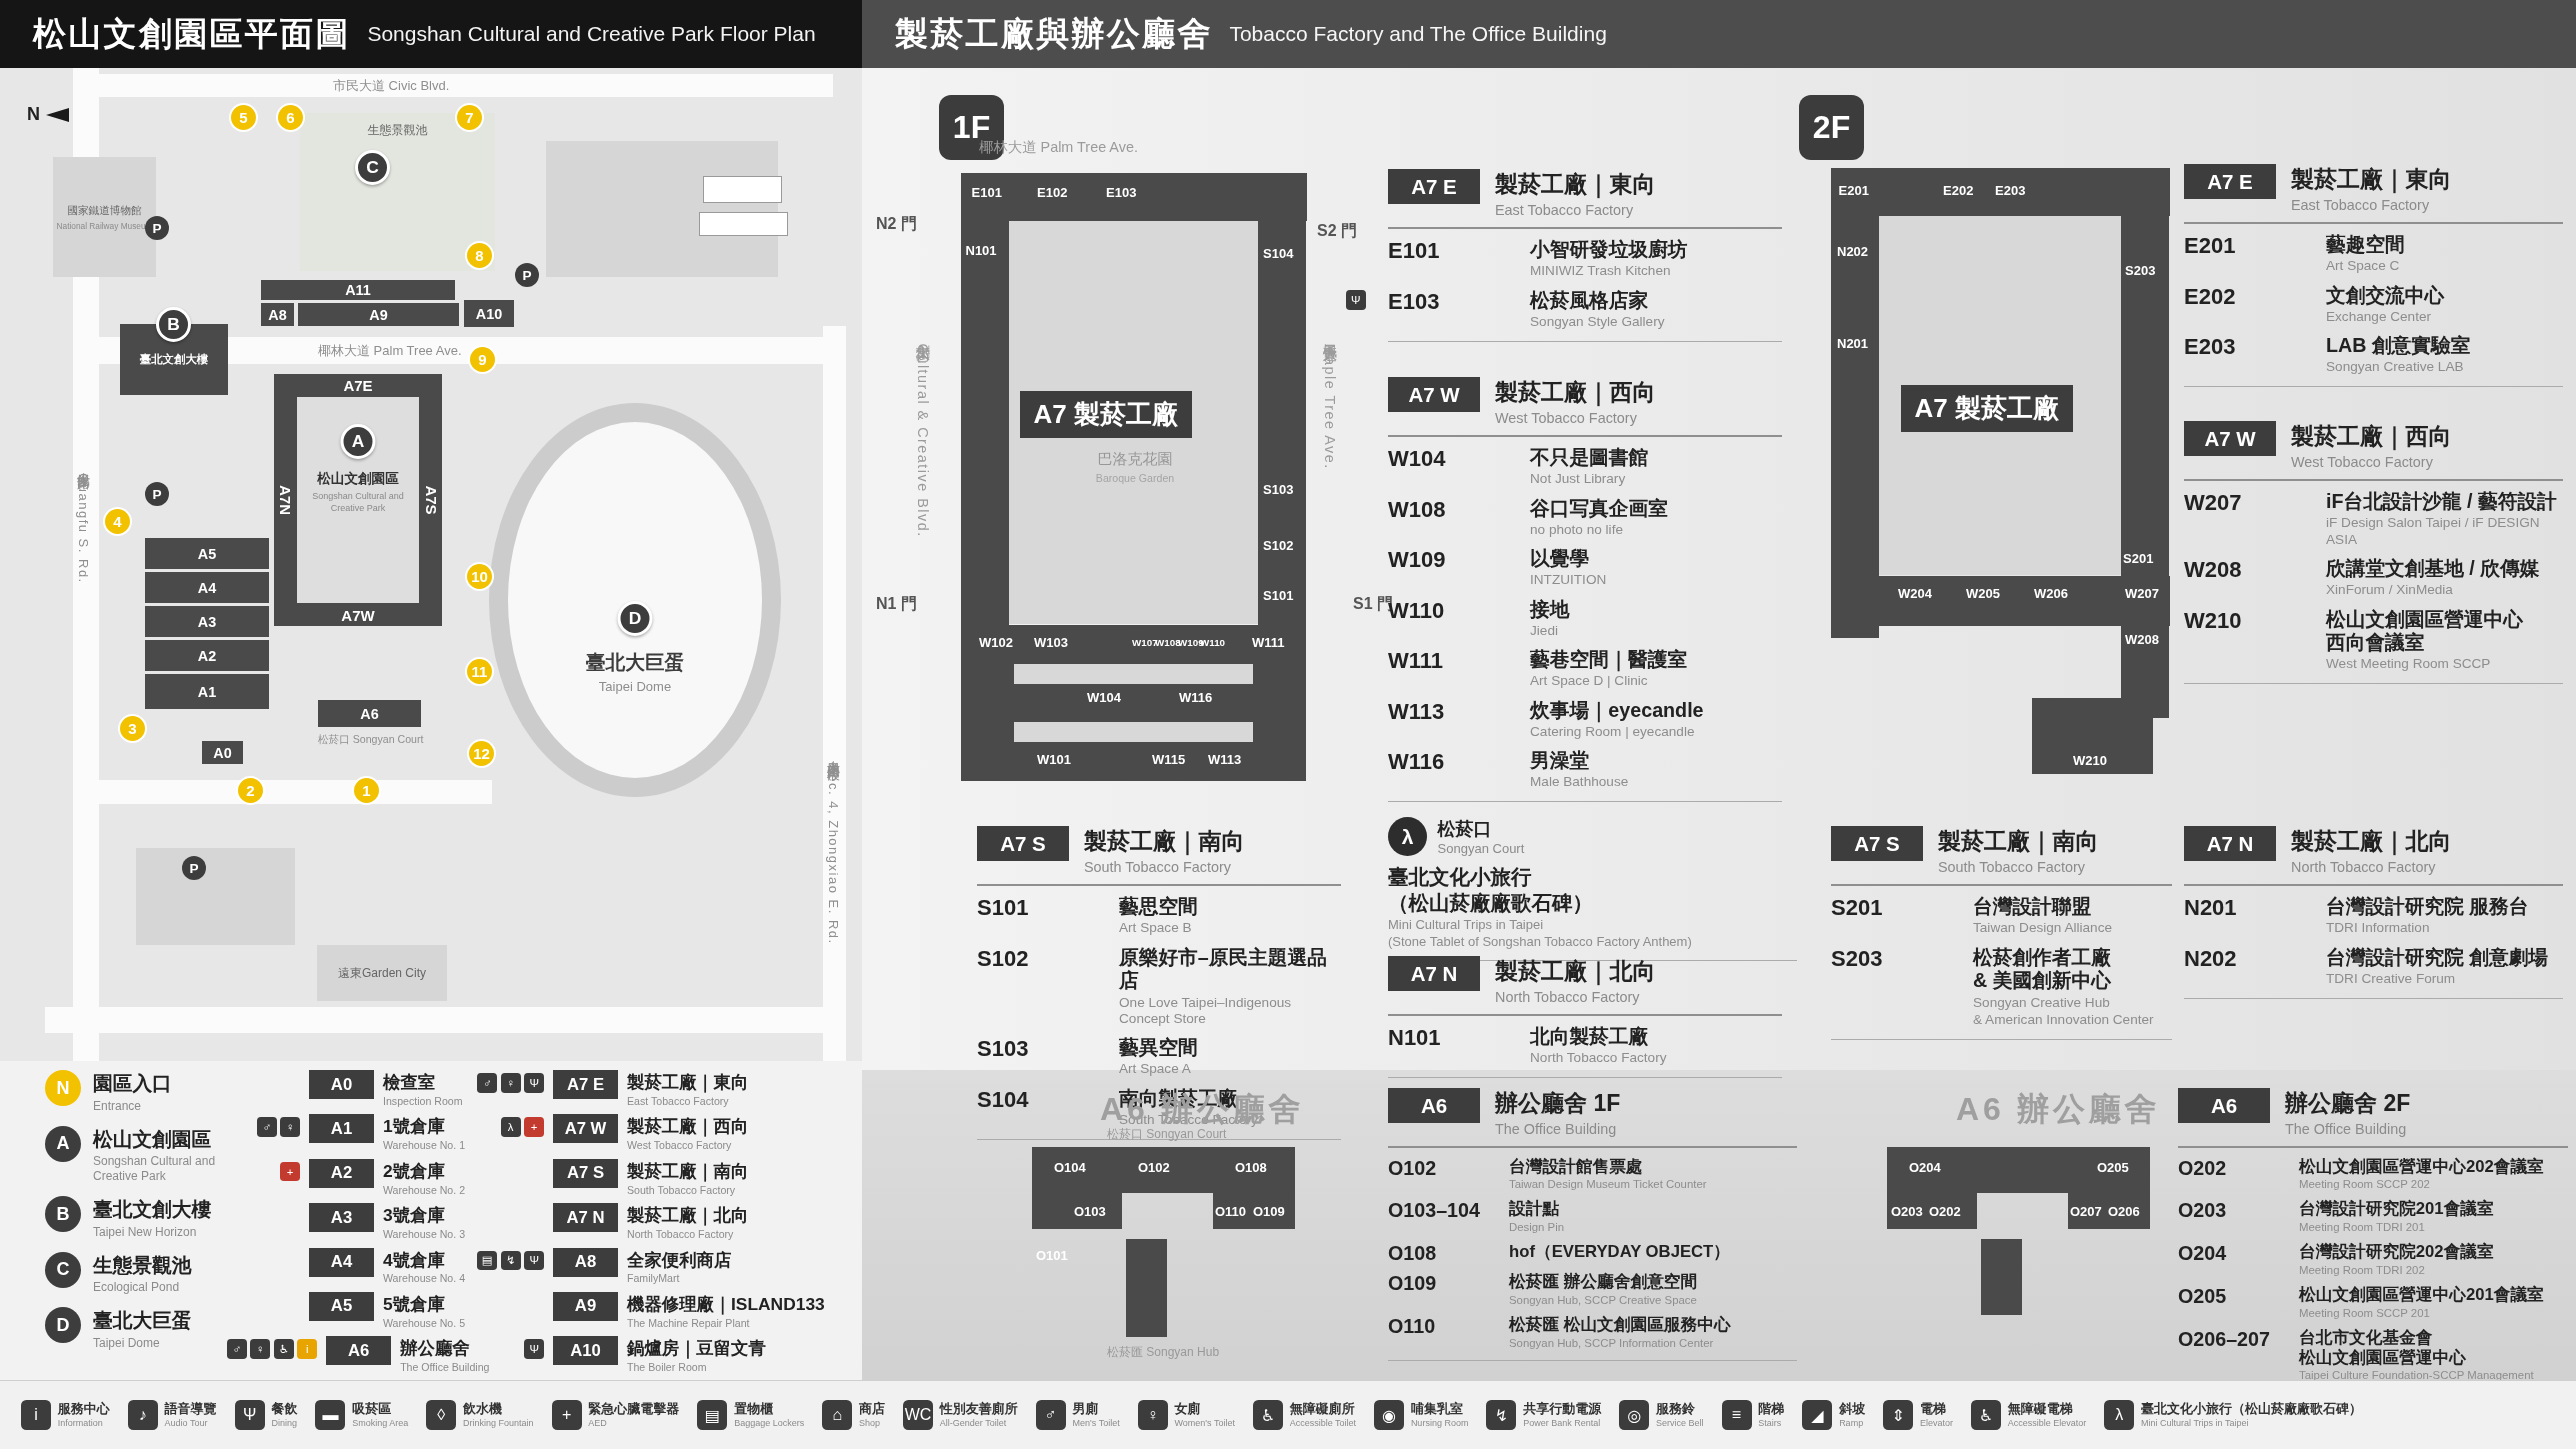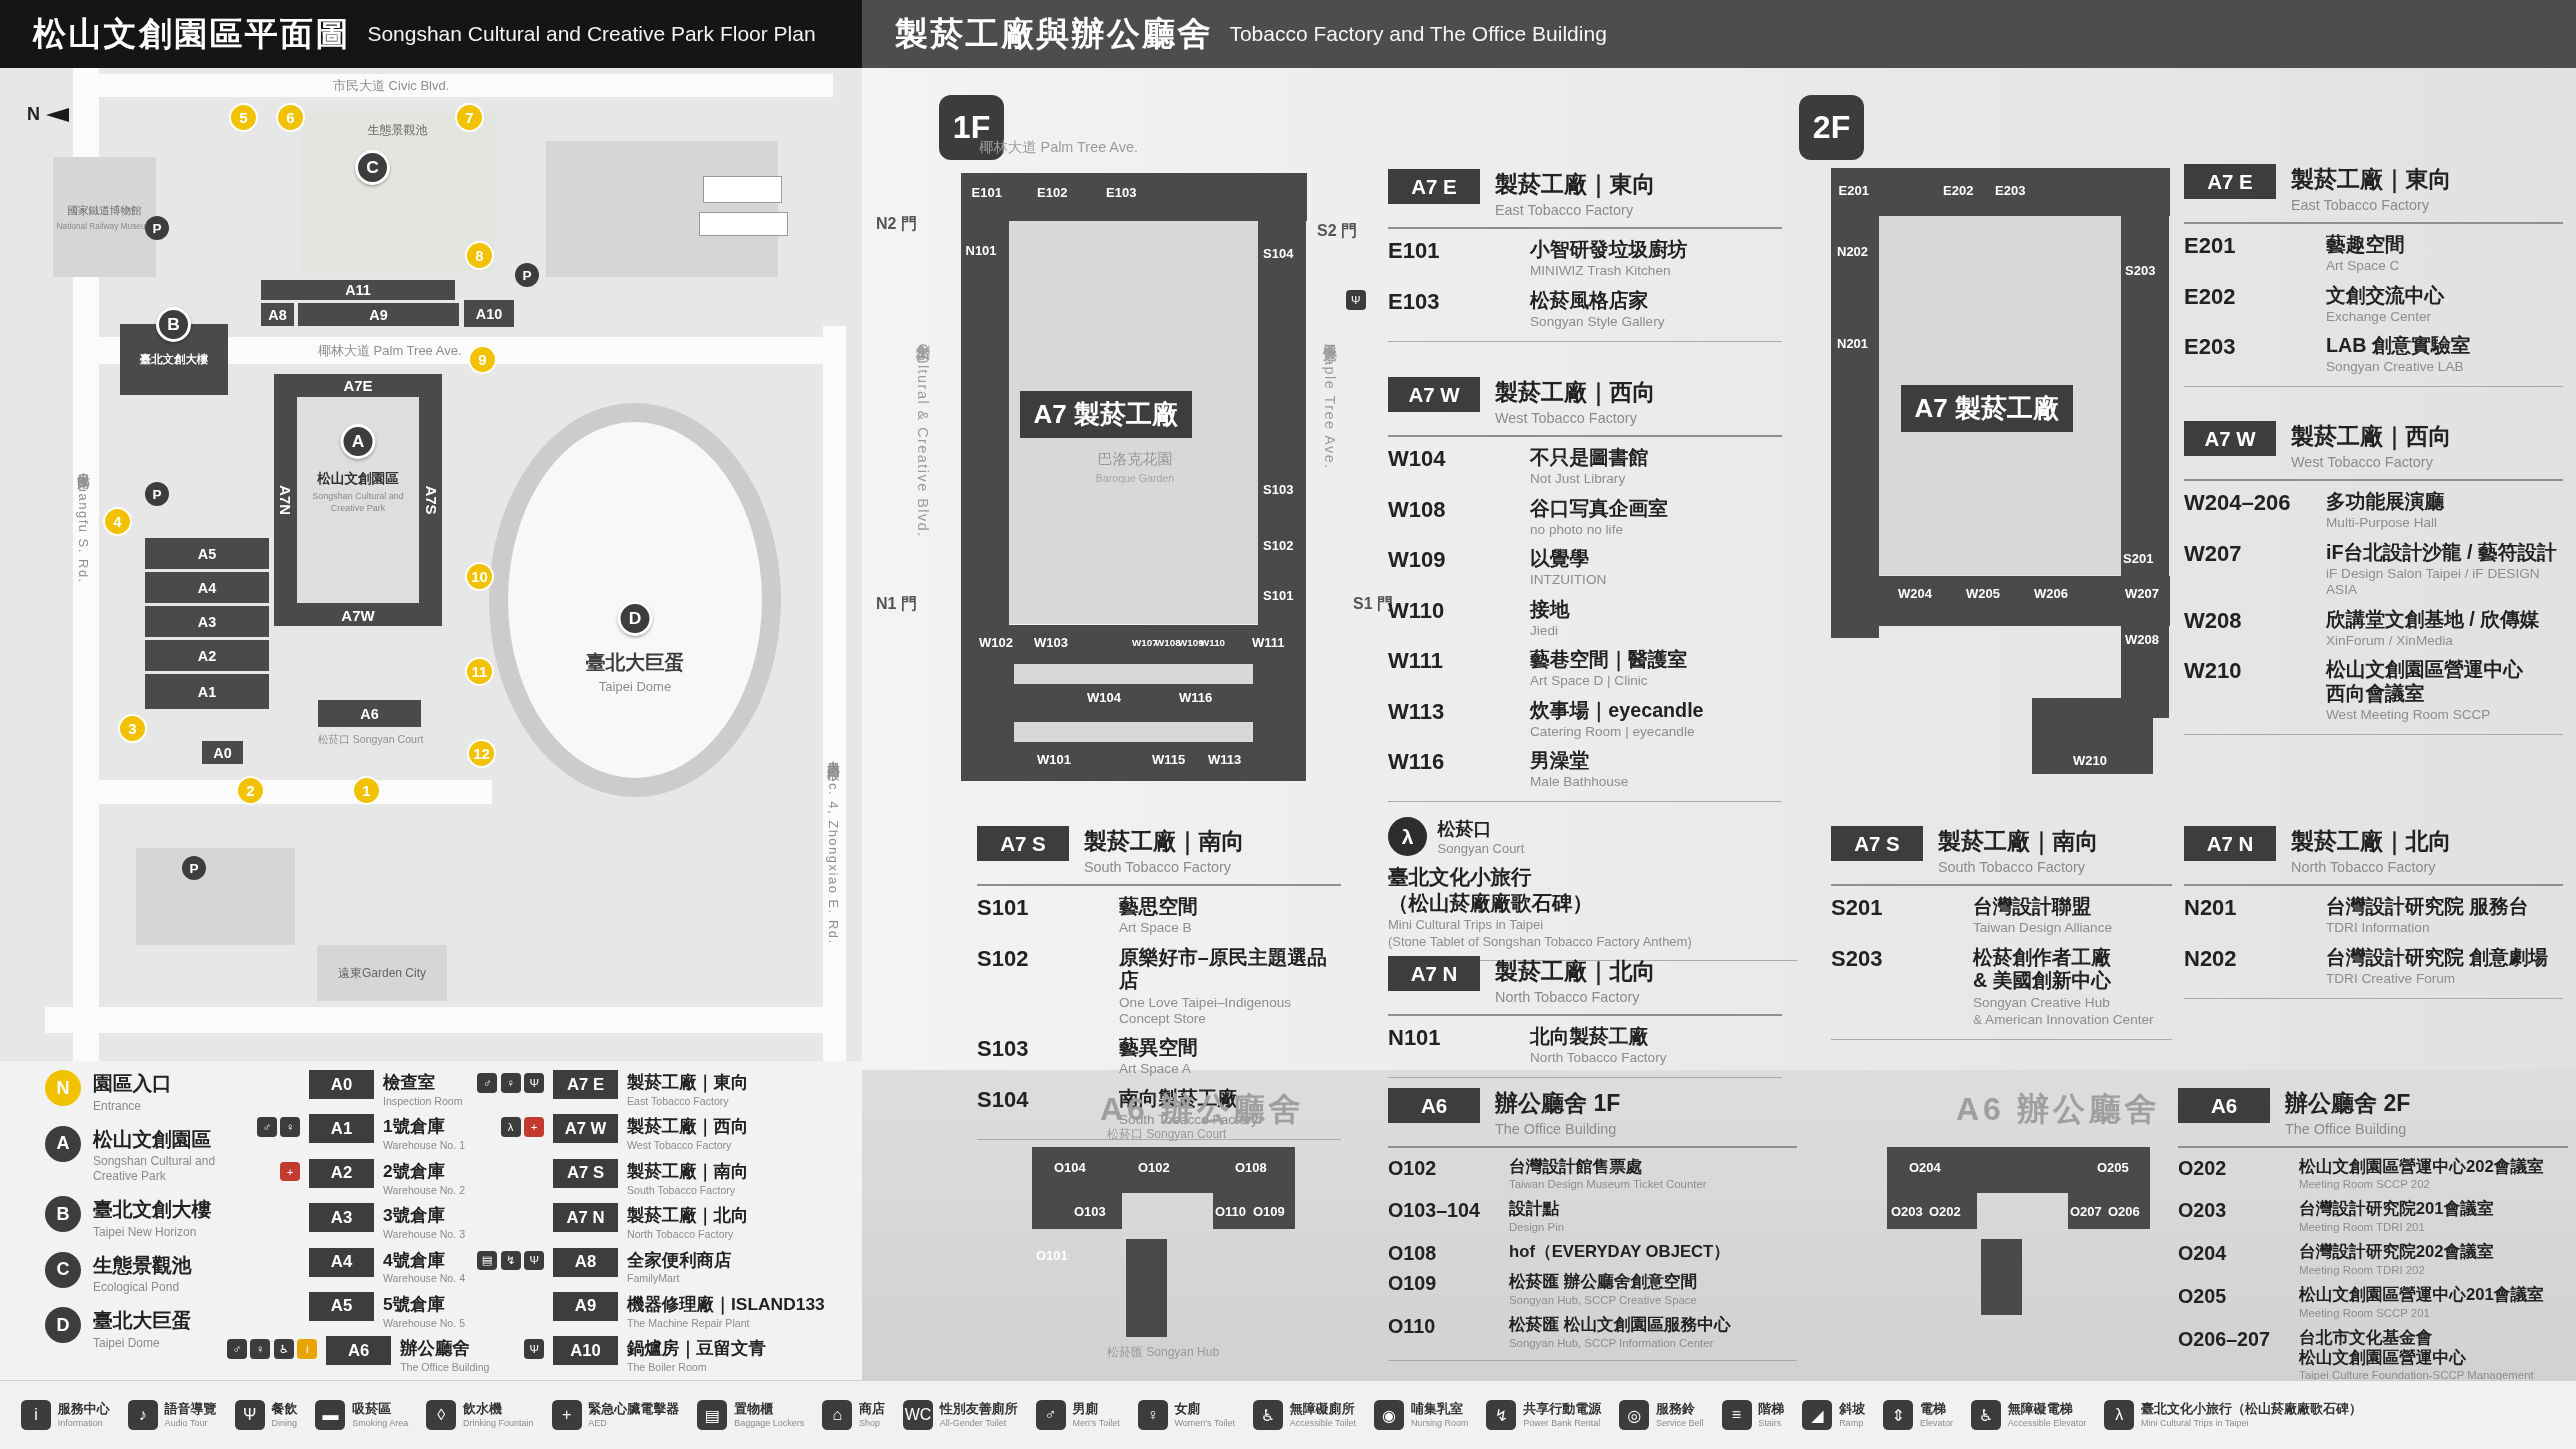--- a/index.html
+++ b/index.html
@@ -941,30 +941,20 @@
 
   <section class="sec" style="left:2184px;top:421px;width:379px">
     <div class="sec-h">
       <span class="sec-badge">A7 W</span>
       <span class="sec-ht">
           <span class="sec-zh">製菸工廠｜西向</span>
       <span class="sec-en">West Tobacco Factory</span>
         </span>
     </div>
     <div class="rooms">
-      <div class="room">
-        <span class="r-ic"></span>
-        <span class="r-code">
-            <span class="r-c1">W204–206</span>
-          </span>
-        <span class="r-txt">
-          <span class="r-zh">多功能展演廳</span>
-          <span class="r-en">Multi-Purpose Hall</span>
-        </span>
-      </div>
 
       <div class="room">
         <span class="r-ic"></span>
         <span class="r-code">
             <span class="r-c1">W207</span>
           </span>
         <span class="r-txt">
           <span class="r-zh">iF台北設計沙龍 / 藝符設計</span>
           <span class="r-en">iF Design Salon Taipei / iF DESIGN ASIA</span>
         </span>

